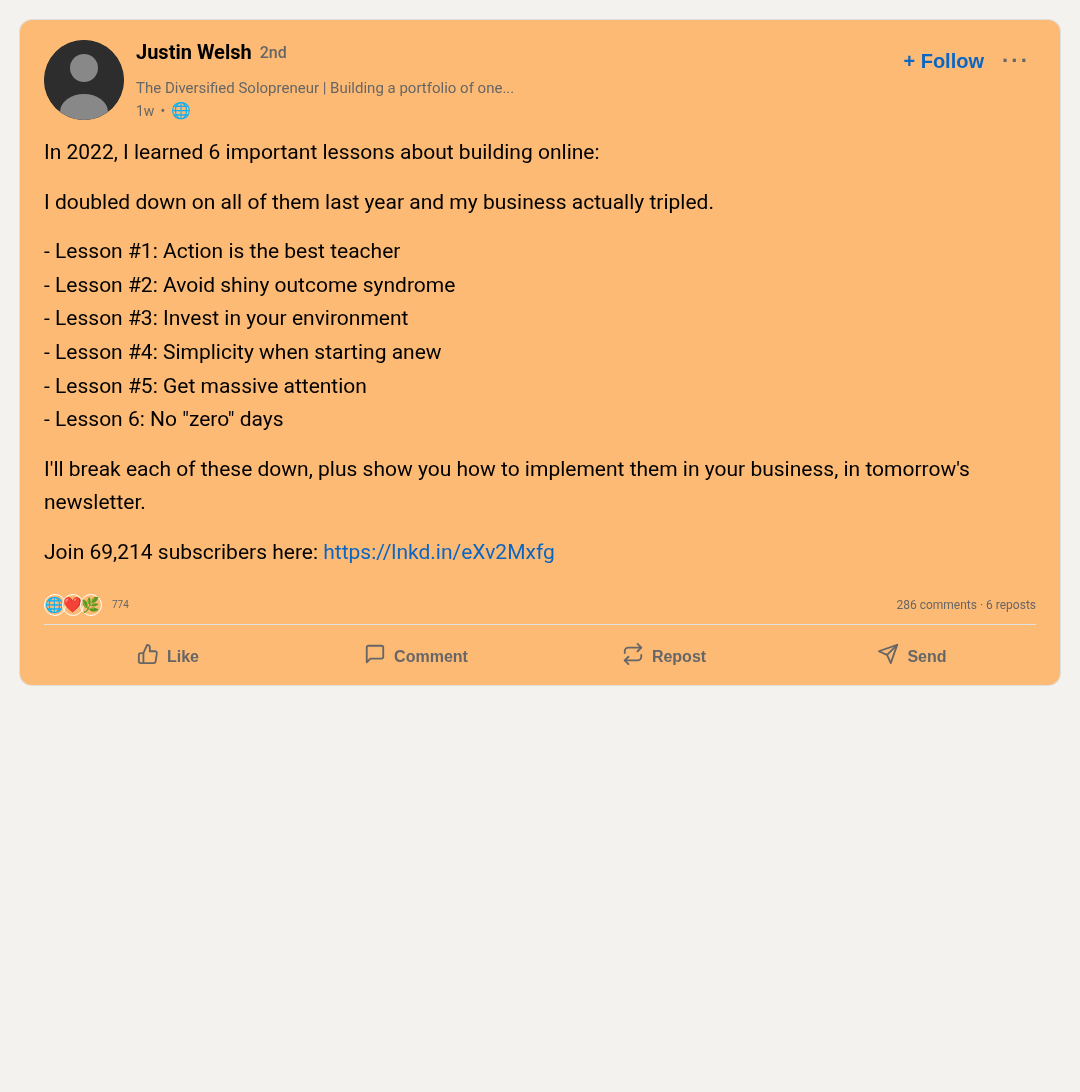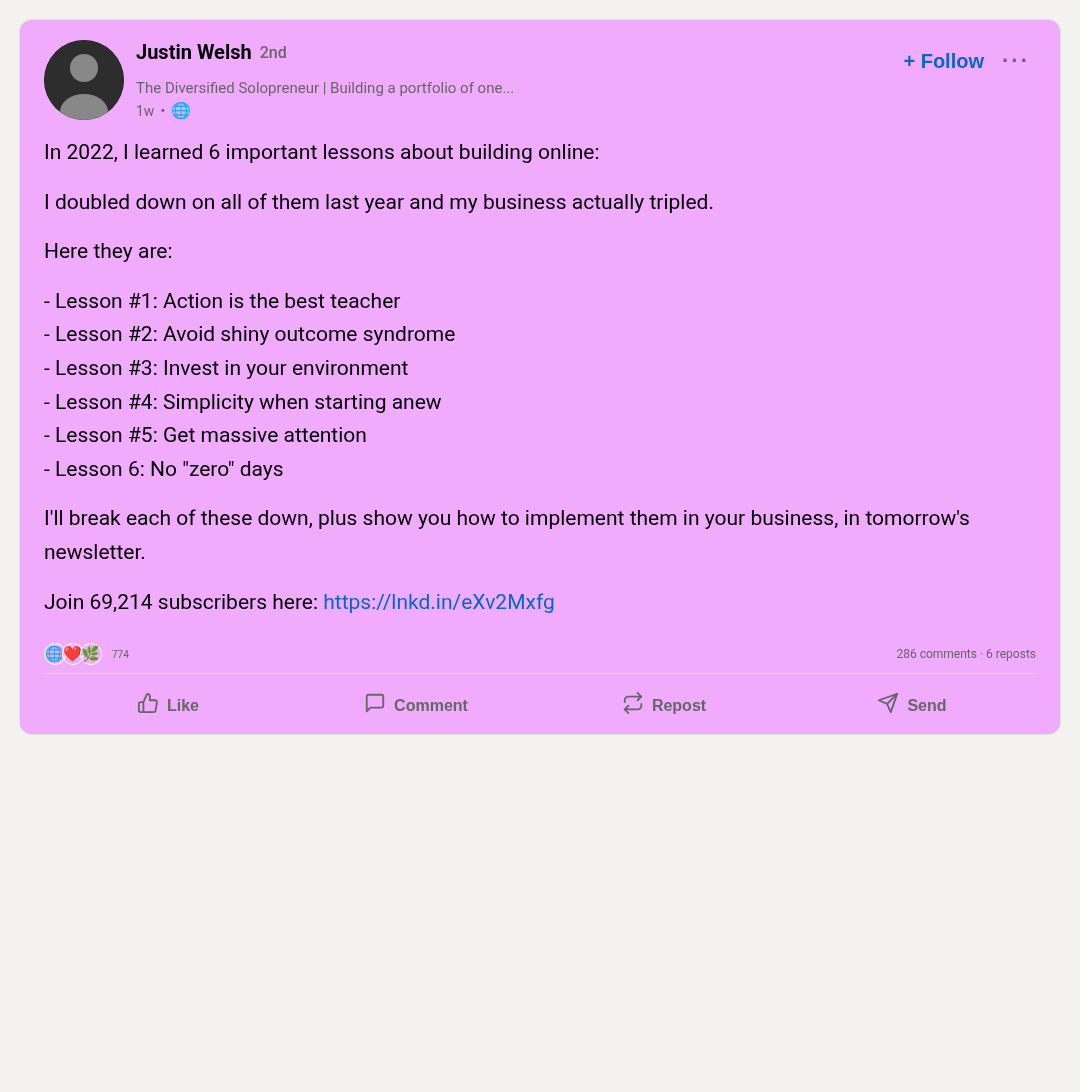--- a/index.html
+++ b/index.html
@@ -12,21 +12,21 @@
       background: #f3f2ef;
       font-family: -apple-system, BlinkMacSystemFont, 'Segoe UI', Roboto, Helvetica, Arial, sans-serif;
       display: flex;
       justify-content: center;
       align-items: flex-start;
       min-height: 100vh;
       padding: 20px;
     }
 
     .card {
-      background: #f0abfc;
+      background: #fdba74;
       border-radius: 12px;
       width: 1040px;
       padding: 20px 24px 0 24px;
       box-shadow: 0 0 0 1px rgba(0,0,0,0.08);
     }
 
     .header {
       display: flex;
       align-items: flex-start;
       justify-content: space-between;
@@ -258,21 +258,20 @@
       </button>
       <button class="more-btn">
         <span>···</span>
       </button>
     </div>
   </div>
 
   <div class="post-content">
     <p>In 2022, I learned 6 important lessons about building online:</p>
     <p>I doubled down on all of them last year and my business actually tripled.</p>
-    <p>Here they are:</p>
     <p>
       <span>- Lesson #1: Action is the best teacher</span><br>
       <span>- Lesson #2: Avoid shiny outcome syndrome</span><br>
       <span>- Lesson #3: Invest in your environment</span><br>
       <span>- Lesson #4: Simplicity when starting anew</span><br>
       <span>- Lesson #5: Get massive attention</span><br>
       <span>- Lesson 6: No "zero" days</span>
     </p>
     <p>I'll break each of these down, plus show you how to implement them in your business, in tomorrow's newsletter.</p>
     <p>

